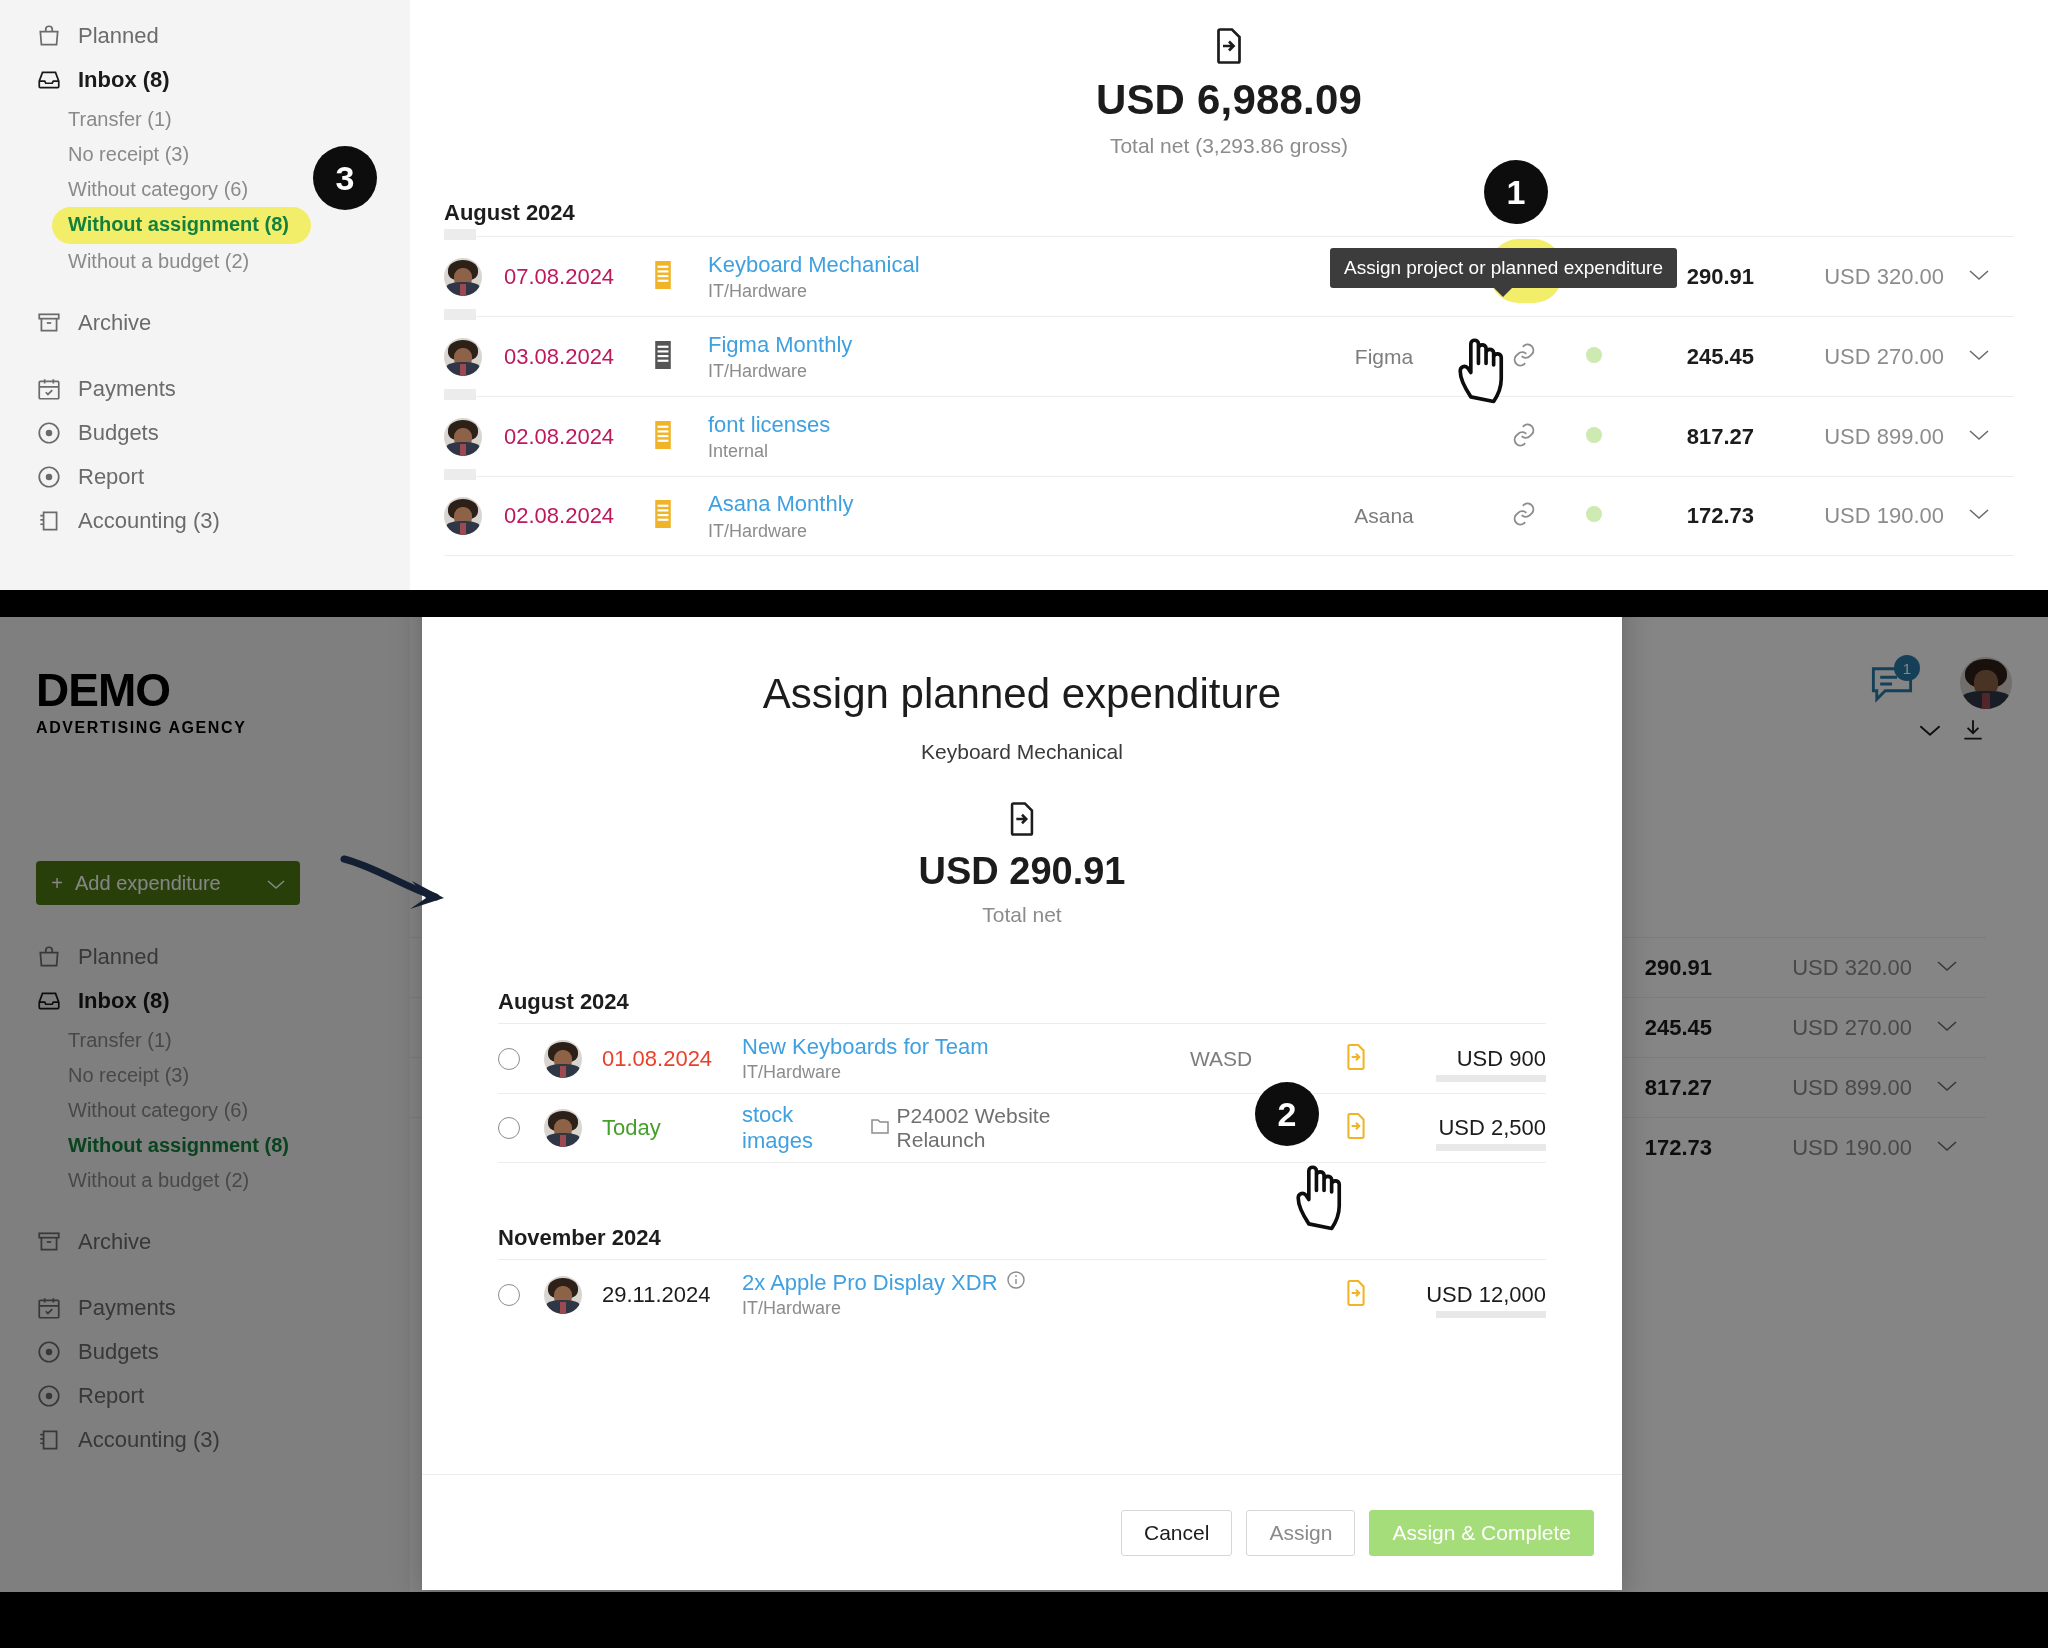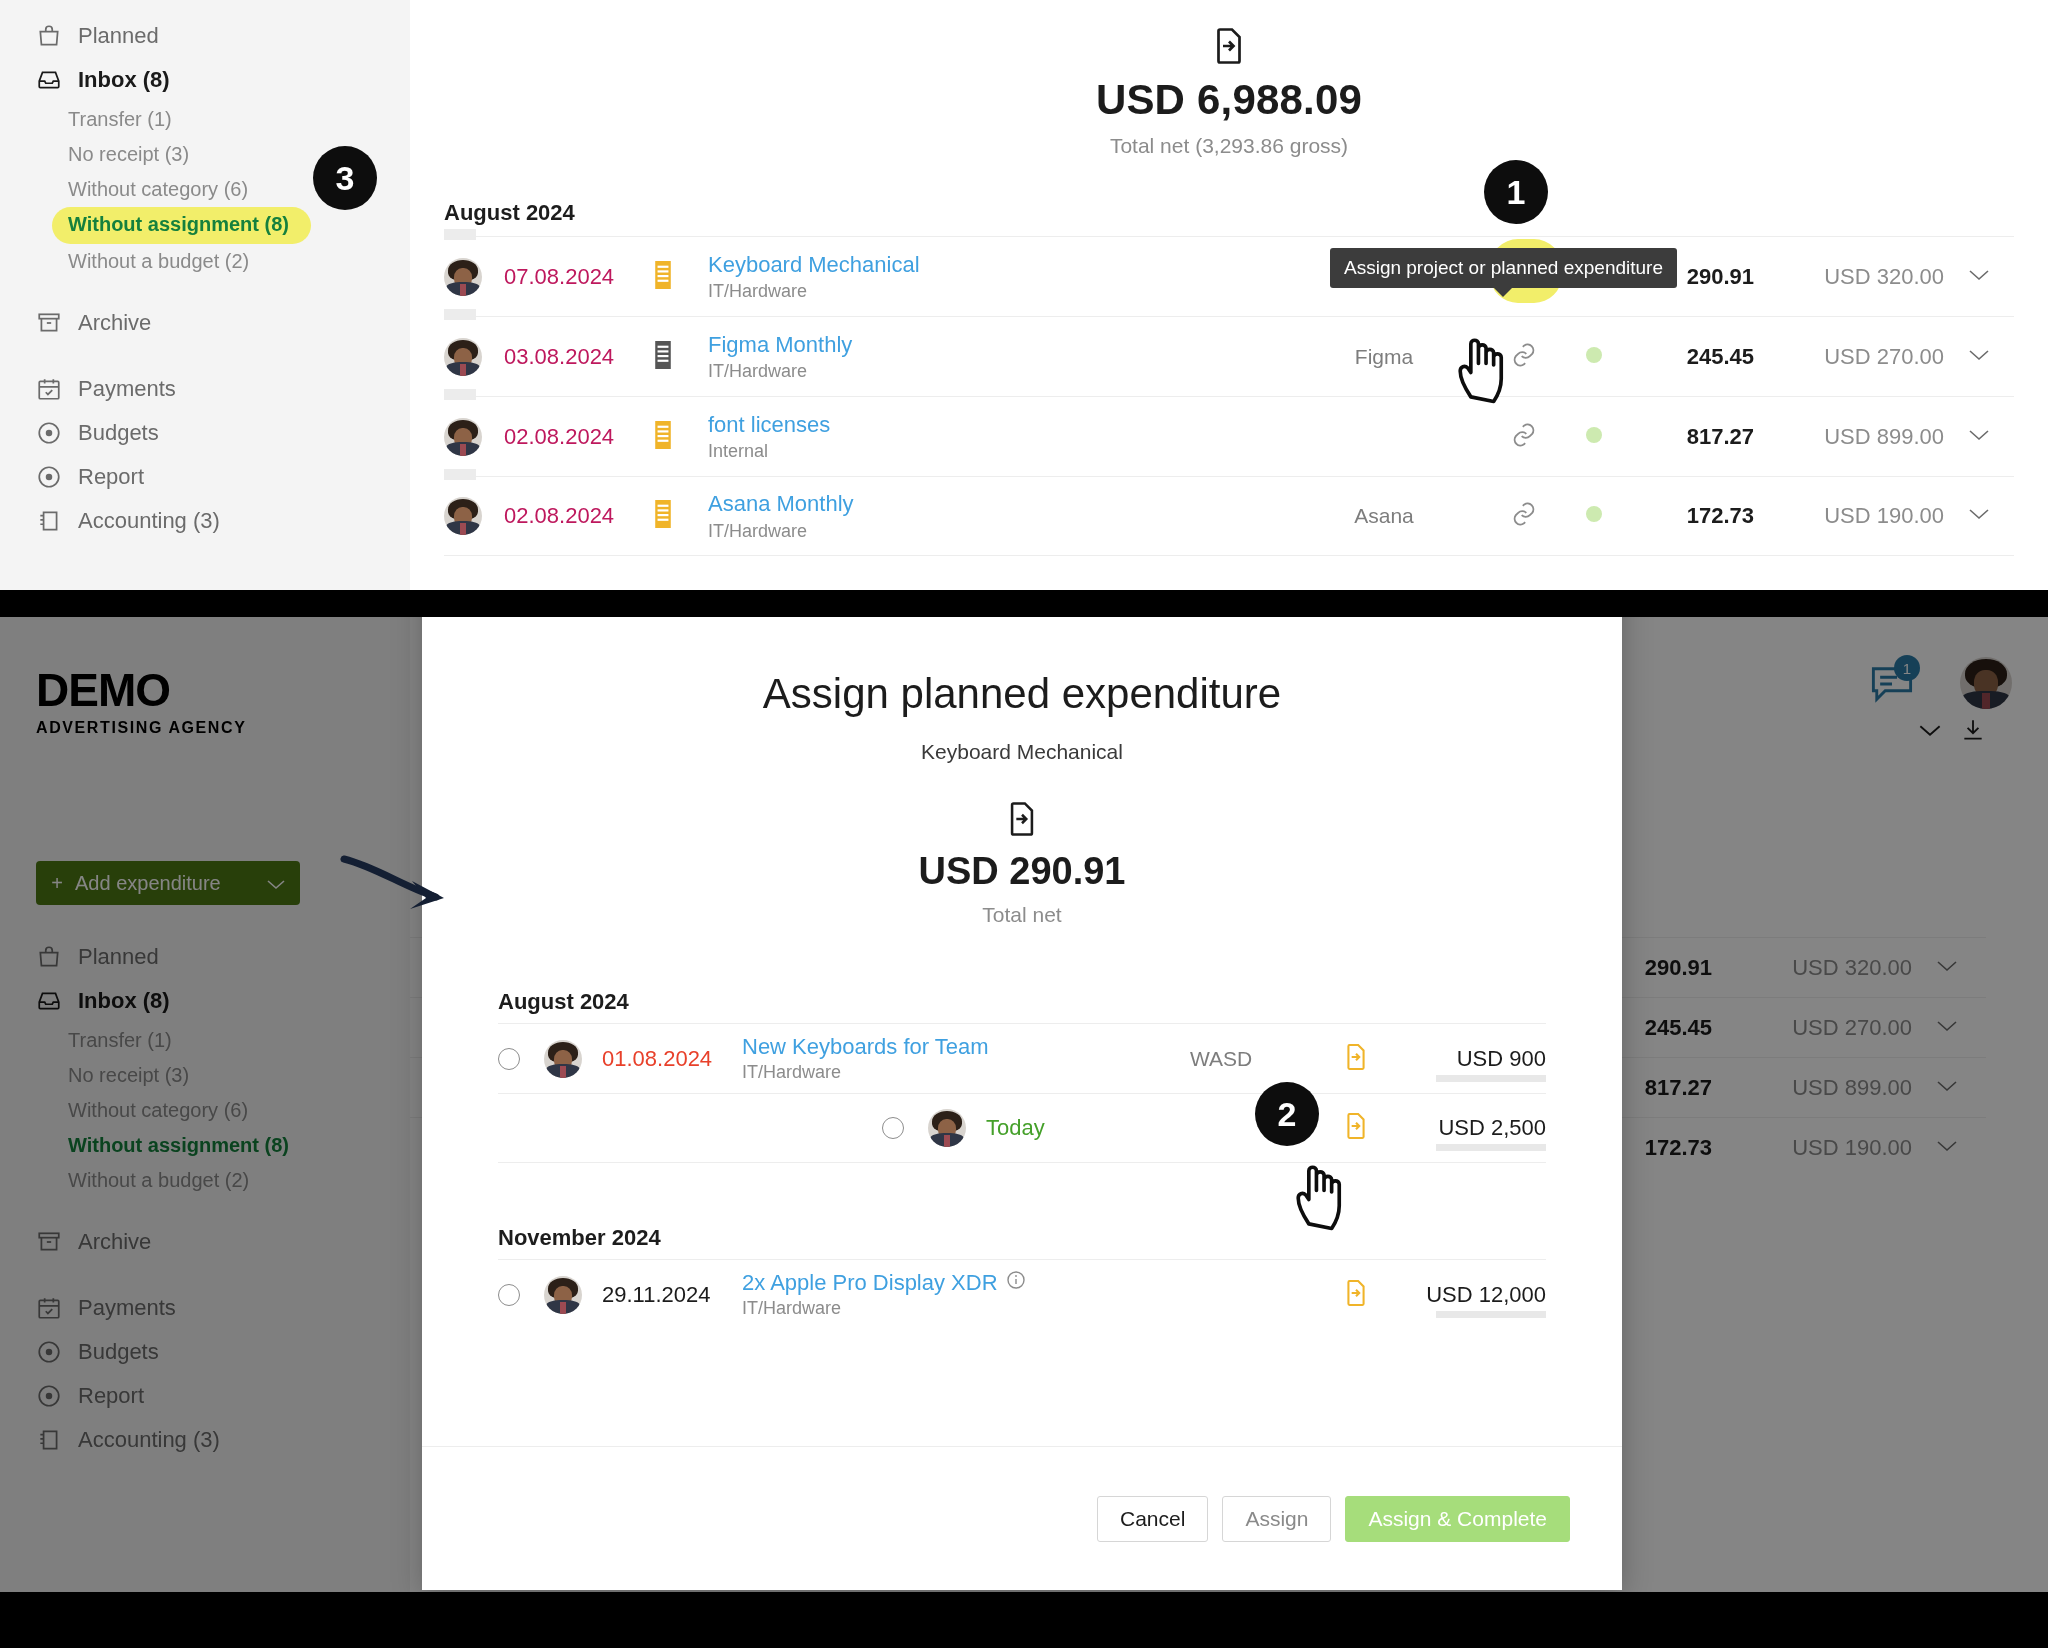--- a/index.html
+++ b/index.html
@@ -202,23 +202,23 @@
   .mo-desc { flex: 1 1 auto; min-width:0; }
   .mo-title { font-size: 22px; color:#3fa0e0; display:flex; align-items:center; gap:8px;}
   .mo-cat { font-size: 18px; color:#8c8c8c; margin-top:2px;}
   .mo-proj { font-size: 21px; color:#6f6f6f; display:flex; align-items:center; gap:7px;}
   .mo-vendor { width: 190px; flex:0 0 190px; text-align:center; font-size: 21px; color:#7d7d7d;}
   .mo-ico { width: 80px; flex:0 0 80px; text-align:center;}
   .mo-amt { width: 150px; flex:0 0 150px; text-align:right; font-size:22px; color:#1c1c1c; position:relative;}
   .mo-bar { position:absolute; right:0; bottom:-10px; width: 110px; height: 7px; background:#e8e8e8;}
 
   .modal-footer {
-    position:absolute; left:0; right:0; bottom:0; height: 144px;
+    position:absolute; left:0; right:0; bottom:0; height: 116px;
     border-top: 1px solid #ededed; display:flex; align-items:center;
-    justify-content:flex-end; gap: 14px; padding-right: 52px;
+    justify-content:flex-end; gap: 14px; padding-right: 28px;
   }
   .btn {
     height: 46px; padding: 0 22px; font-size: 21px; border-radius: 3px;
     border: 1px solid #d6d6d6; background:#fff; color:#1c1c1c; cursor:pointer;
     font-family: "Liberation Sans", sans-serif;
   }
   .btn.muted { color: #8a8a8a; }
   .btn.primary { background:#a6dd7b; border-color:#a6dd7b; color:#fff; }
 
   .arrow-anno { position: absolute; left: 340px; top: 1118px; }
@@ -731,20 +731,33 @@
 
         <div class="mo-row lastseg">
           <div class="radio"></div>
           <div class="mo-avatar">
               <div class="hair"></div>
               <div class="face"></div>
               <div class="body"></div>
               <div class="tie"></div>
             </div>
           <div class="mo-date green">Today</div>
+          <div class="mo-desc">
+            <div class="mo-title">
+              <span>stock images</span>
+              <span class="mo-proj">
+                <span>
+                  <svg width="20" height="18" viewBox="0 0 20 18" fill="none" stroke="#8c8c8c" stroke-width="1.5">
+                      <path d="M2 3h6l2 2h8v11H2z"></path>
+                    </svg>
+                </span>
+                <span>P24002 Website Relaunch</span>
+              </span>
+            </div>
+          </div>
           <div class="mo-vendor"></div>
           <div class="mo-ico">
             <svg width="26" height="30" viewBox="0 0 24 26" fill="none" stroke="#f0b429" stroke-width="1.9">
                 <path d="M14 2H6a1 1 0 0 0-1 1v20a1 1 0 0 0 1 1h12a1 1 0 0 0 1-1V7l-5-5z"></path>
                 <path d="M8 13h7M12 10l3 3-3 3"></path>
               </svg>
           </div>
           <div class="mo-amt">
             <span>USD 2,500</span>
             <span class="mo-bar"></span>

